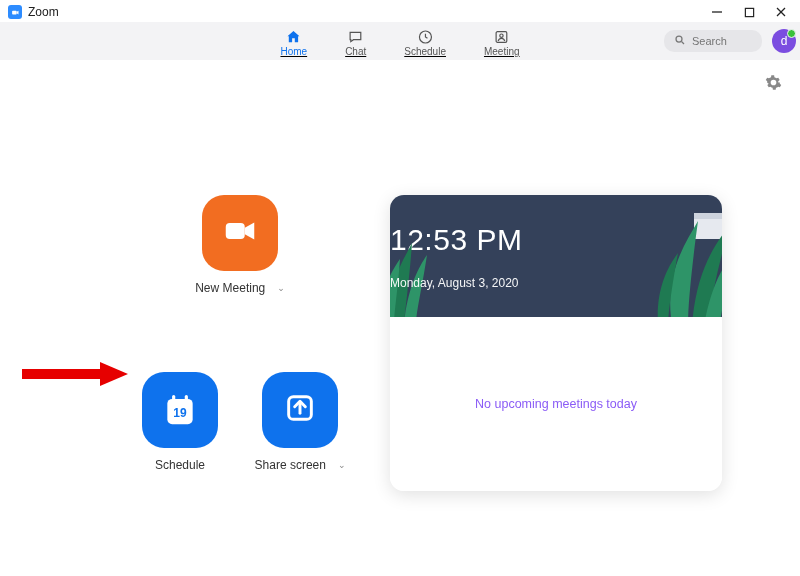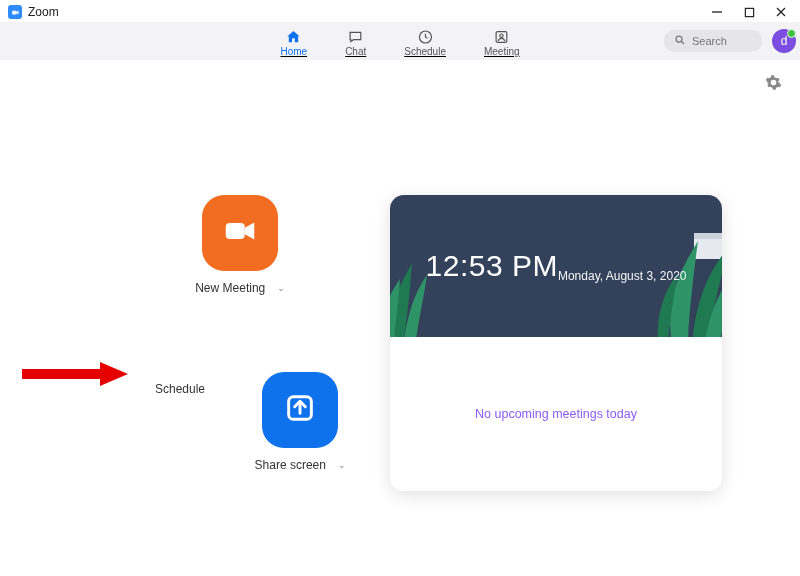--- a/index.html
+++ b/index.html
@@ -24,21 +24,21 @@
     .settings-row { display: flex; justify-content: flex-end; padding: 14px 18px 0 0; }
     .main { display: flex; padding: 100px 30px 0 30px; gap: 20px; position: relative; }
     .actions { width: 340px; display: flex; flex-wrap: wrap; justify-content: center; gap: 0; padding-left: 80px; }
     .action-col { width: 120px; text-align: center; }
     .action-btn { width: 76px; height: 76px; border-radius: 22px; margin: 0 auto; display: flex; align-items: center; justify-content: center; cursor: pointer; }
     .tile-orange { background: #f26d21; }
     .tile-blue { background: #0e72ed; }
     .action-label { font-size: 12px; color: #333; margin-top: 10px; display: inline-flex; align-items: center; gap: 12px; }
     .row-gap { height: 40px; width: 100%; }
     .right-card { width: 332px; height: 296px; border-radius: 14px; box-shadow: 0 4px 18px rgba(0,0,0,0.12); overflow: hidden; display: flex; flex-direction: column; }
-    .clock-panel { height: 142px; background: #34415a; position: relative; overflow: hidden; color: #fff; display: flex; flex-direction: row; align-items: center; justify-content: center; }
+    .clock-panel { height: 122px; background: #34415a; position: relative; overflow: hidden; color: #fff; display: flex; flex-direction: column; justify-content: center; }
     .clock-time { font-size: 30px; font-weight: 400; letter-spacing: 0.5px; }
     .clock-date { font-size: 12px; margin-top: 19px; opacity: 0.95; }
     .plant { position: absolute; }
     .empty-meetings { flex: 1; display: flex; align-items: center; justify-content: center; font-size: 12.5px; color: #8b5cf6; background: #fff; }
     .arrow { position: absolute; left: 18px; top: 360px; }
     .chev { font-size: 9px; color: #888; }
   </style>
 </head>
 <body>
 
@@ -148,20 +148,30 @@
       </div>
       <div class="action-label">
         <span>New Meeting</span>
         <span class="chev">⌄</span>
       </div>
     </div>
 
     <div class="row-gap"></div>
 
     <div class="action-col">
+      <div class="action-btn tile-blue">
+        <span style="position:relative; width:40px; height:40px; display:flex; align-items:center; justify-content:center;">
+          <svg width="38" height="38" viewBox="0 0 24 24" fill="#fff">
+              <rect x="4" y="5" width="16" height="16" rx="3"></rect>
+              <rect x="7" y="2.5" width="2" height="4" rx="1"></rect>
+              <rect x="15" y="2.5" width="2" height="4" rx="1"></rect>
+            </svg>
+          <span style="position:absolute; top:16px; font-size:12px; font-weight:700; color:#0e72ed;">19</span>
+        </span>
+      </div>
       <div class="action-label">
         <span>Schedule</span>
       </div>
     </div>
     <div class="action-col">
       <div class="action-btn tile-blue">
         <span>
           <svg width="32" height="32" viewBox="0 0 24 24" fill="none" stroke="#fff" stroke-width="2.2" stroke-linecap="round" stroke-linejoin="round">
               <rect x="3.5" y="3.5" width="17" height="17" rx="3.5"></rect>
               <line x1="12" y1="16" x2="12" y2="8"></line>

